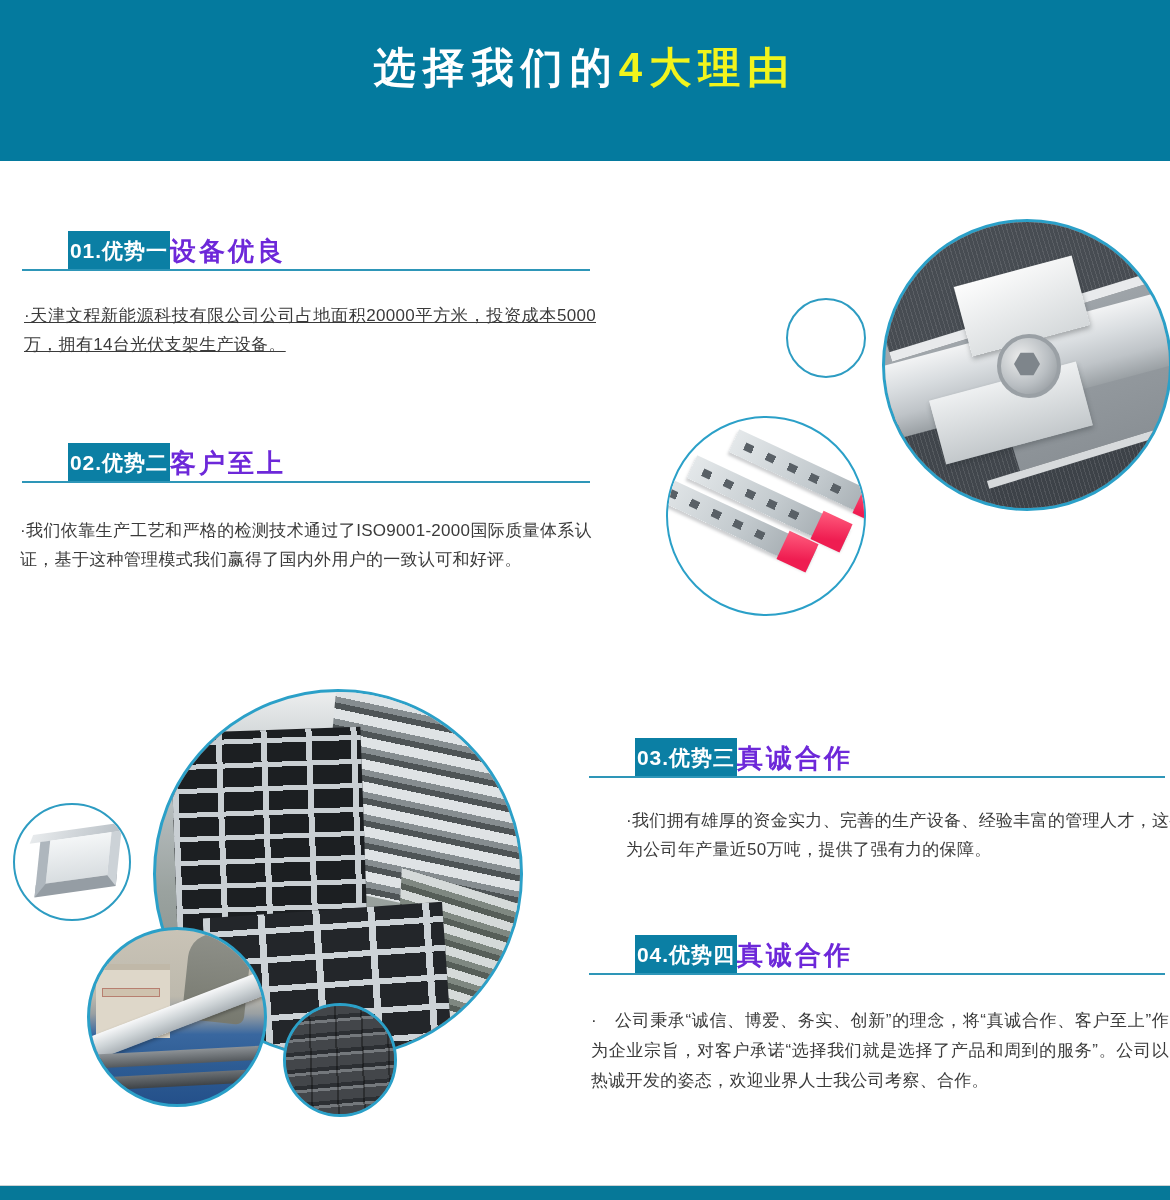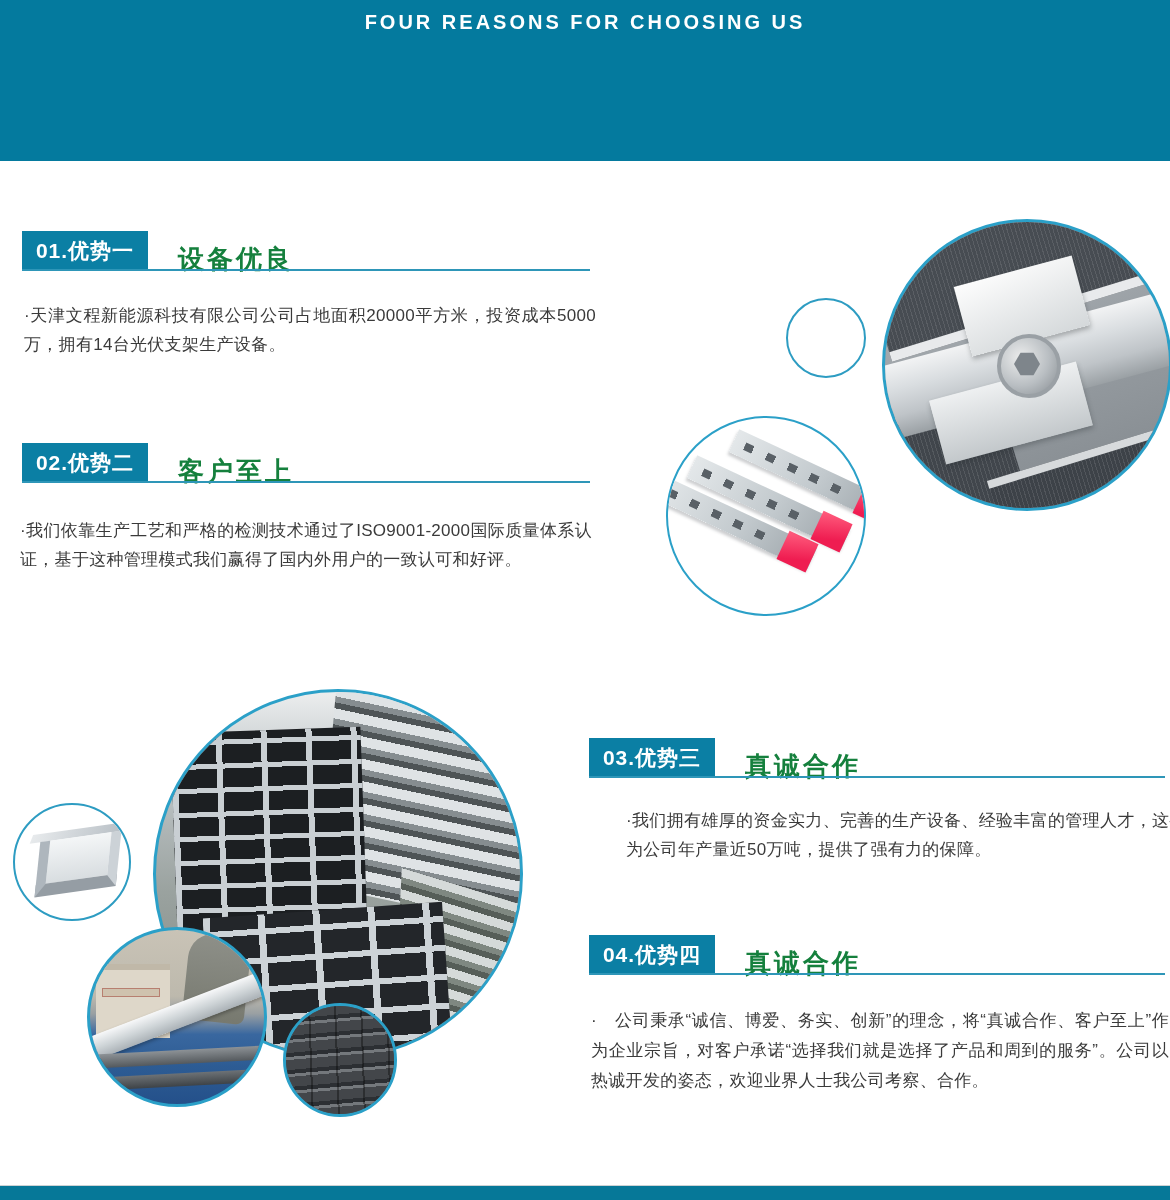--- a/index.html
+++ b/index.html
@@ -6,31 +6,31 @@
   .page{position:relative;width:1170px;height:1200px;background:#ffffff;overflow:hidden;
         font-family:"Liberation Sans","DejaVu Sans",sans-serif;}
 
   
   .band{position:absolute;left:0;top:0;width:1170px;height:161px;background:#047a9e;text-align:center;}
   .band-title{padding-top:44px;font-size:42px;font-weight:bold;color:#ffffff;letter-spacing:7px;line-height:48px;}
   .band-title .hl{color:#f2f41c;}
   .band-sub{margin-top:11px;font-size:20px;font-weight:bold;color:#ffffff;letter-spacing:3px;}
 
   
-  .badge{position:absolute;width:126px;height:40px;background:#0b7fa4;color:#ffffff;
-         font-size:21px;font-weight:bold;line-height:40px;text-align:center;letter-spacing:1px;}
-  .adv-title{position:absolute;margin:8px;font-size:26px;font-weight:bold;color:#15803d;
+  .badge{position:absolute;width:102px;height:40px;background:#0b7fa4;color:#ffffff;
+         font-size:21px;font-weight:bold;line-height:40px;text-align:center;letter-spacing:1px;margin-left:46px;}
+  .adv-title{position:absolute;margin:0;font-size:26px;font-weight:bold;color:#6d28d9;
              letter-spacing:3px;line-height:40px;}
   .rule{position:absolute;height:2px;background:#2e96b8;}
   .adv-body{position:absolute;margin:0;font-size:17px;line-height:29px;color:#3a3a3a;letter-spacing:.3px;
             text-align:justify;}
 
   .s1-badge{left:22px;top:231px;}  .s1-title{left:170px;top:231px;}
   .s1-rule{left:22px;top:269px;width:568px;}
-  .s1-body{left:24px;top:301px;width:572px;}
+  .s1-body{left:24px;top:301px;width:572px;text-decoration:underline;}
 
   .s2-badge{left:22px;top:443px;}  .s2-title{left:170px;top:443px;}
   .s2-rule{left:22px;top:481px;width:568px;}
   .s2-body{left:20px;top:516px;width:572px;}
 
   .s3-badge{left:589px;top:738px;} .s3-title{left:737px;top:738px;}
   .s3-rule{left:589px;top:776px;width:576px;}
   .s3-body{left:591px;top:806px;width:578px;margin-left:35px;}
 
   .s4-badge{left:589px;top:935px;} .s4-title{left:737px;top:935px;}
@@ -125,21 +125,21 @@
   
   .footer{position:absolute;left:0;top:1185px;width:1170px;height:15px;background:#067898;
       border-top:1px solid #cdd2d4;box-sizing:content-box;}
 </style>
 </head>
 <body>
 
 <div class="page">
 
   <header class="band">
-    <div class="band-sub">FOUR REASONS FOR CHOOSING US</div>
+    <div class="band-title"><span>选择我们的</span><span class="hl">4大理由</span></div>
   </header>
 
   <section>
     <div class="badge s1-badge">01.优势一</div>
     <h2 class="adv-title s1-title">设备优良</h2>
     <div class="rule s1-rule"></div>
     <p class="adv-body s1-body">·天津文程新能源科技有限公司公司占地面积20000平方米，投资成本5000万，拥有14台光伏支架生产设备。</p>
   </section>
 
   <section>

